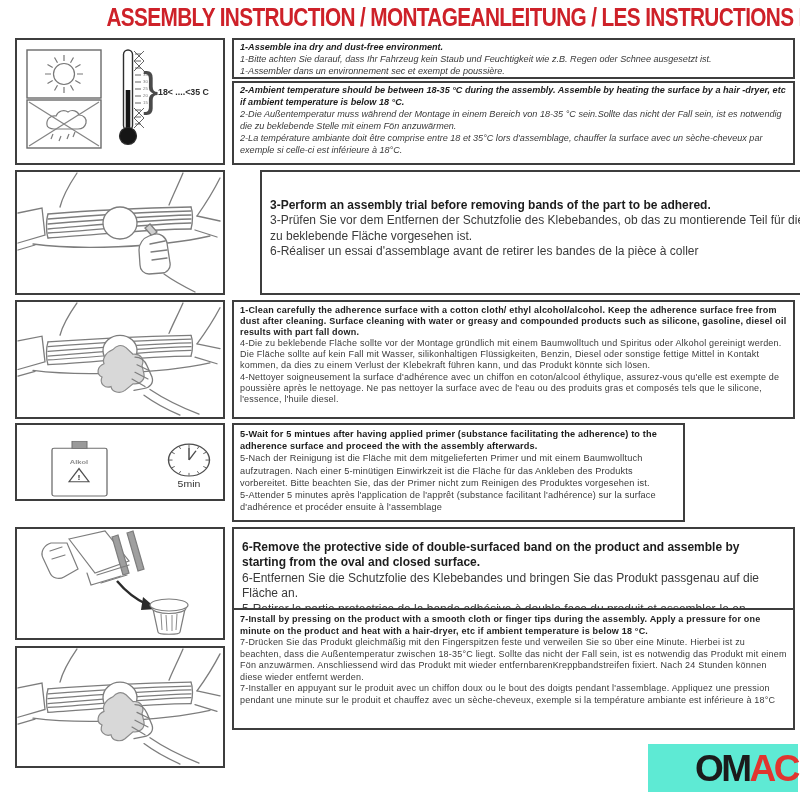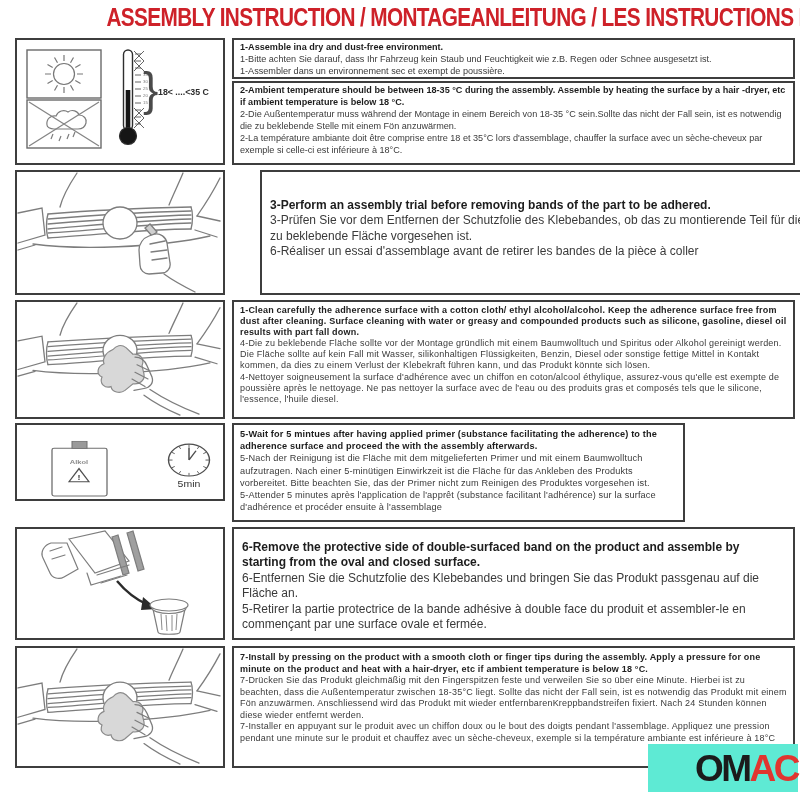--- a/index.html
+++ b/index.html
@@ -4,21 +4,21 @@
 <style>
   html,body{margin:0;padding:0;background:#fff;}
   body{font-family:"Liberation Sans",sans-serif;-webkit-font-smoothing:antialiased;}
   #sheet{position:relative;width:800px;height:800px;background:#fff;overflow:hidden;}
   .title{position:absolute;top:2px;left:0;width:800px;height:30px;line-height:30px;
          text-align:center;font-weight:800;font-size:26px;letter-spacing:-0.8px;white-space:nowrap;}
   .title span{display:inline-block;transform:scaleX(0.8);transform-origin:center;}
   .box{position:absolute;background:#fff;border:2px solid #3e3e3e;box-sizing:border-box;overflow:hidden;}
   .txt p{margin:0;color:#3a3a3a;}
   .txt .b{font-weight:bold;color:#1d1d1d;}
-  .s12{font-size:9.1px;line-height:12px;padding:1px 6px;}
+  .s12{font-size:9.1px;line-height:12px;padding:1px 6px;font-style:italic;}
   .s3{font-size:12px;line-height:15.4px;padding:26px 8px 0 8px;margin-left:28px;}
   .s4{font-size:9px;line-height:11.1px;padding:3px 6px;letter-spacing:.2px;}
   .s5{font-size:9.2px;line-height:12.2px;padding:3px 6px;letter-spacing:.15px;}
   .s6{font-size:12px;line-height:15.4px;padding:11px 8px 0 8px;}
   .s7{font-size:9px;line-height:11.5px;padding:4px 6px;letter-spacing:.2px;}
   .ill svg{display:block;width:100%;height:100%;}
   .logo{position:absolute;left:648px;top:744px;width:150px;height:48px;background:#5eead4;
         display:flex;align-items:center;justify-content:flex-end;z-index:5;}
   .logo b{font-weight:900;font-size:37px;letter-spacing:-2.5px;line-height:1;}
 </style>
@@ -227,21 +227,21 @@
     <p>5-Nach der Reinigung ist die Fläche mit dem mitgelieferten Primer und mit einem Baumwolltuch aufzutragen. Nach einer 5-minütigen Einwirkzeit ist die Fläche für das Ankleben des Produkts vorbereitet. Bitte beachten Sie, das der Primer nicht zum Reinigen des Produktes vorgesehen ist.</p>
     <p>5-Attender 5 minutes après l'application de l'apprêt (substance facilitant l'adhérence) sur la surface d'adhérence et procéder ensuite à l'assemblage</p>
   </div>
 
   <div class="box txt s6" style="left:232px;top:527px;width:563px;height:113px;">
     <p class="b">6-Remove the protective side of double-surfaced band on the product and assemble by starting from the oval and closed surface.</p>
     <p>6-Entfernen Sie die Schutzfolie des Klebebandes und bringen Sie das Produkt passgenau auf die Fläche an.</p>
     <p>5-Retirer la partie protectrice de la bande adhésive à double face du produit et assembler-le en commençant par une surface ovale et fermée.</p>
   </div>
 
-  <div class="box txt s7" style="left:232px;top:646px;width:563px;height:122px;">
+  <div class="box txt s7" style="left:232px;top:608px;width:563px;height:122px;">
     <p class="b">7-Install by pressing on the product with a smooth cloth or finger tips during the assembly. Apply a pressure for one minute on the product and heat with a hair-dryer, etc if ambient temperature is below 18 °C.</p>
     <p>7-Drücken Sie das Produkt gleichmäßig mit den Fingerspitzen feste und verweilen Sie so über eine Minute. Hierbei ist zu beachten, dass die Außentemperatur zwischen 18-35°C liegt. Sollte das nicht der Fall sein, ist es notwendig das Produkt mit einem Fön anzuwärmen. Anschliessend wird das Produkt mit wieder entfernbarenKreppbandstreifen fixiert. Nach 24 Stunden können diese wieder entfernt werden.</p>
     <p>7-Installer en appuyant sur le produit avec un chiffon doux ou le bout des doigts pendant l'assemblage. Appliquez une pression pendant une minute sur le produit et chauffez avec un sèche-cheveux, exemple si la température ambiante est inférieure à 18°C</p>
   </div>
 
   <div class="logo">
     <b style="color: rgb(27, 27, 27);">OM</b>
       <b style="color: rgb(224, 53, 47);">AC</b>
   </div>
 

